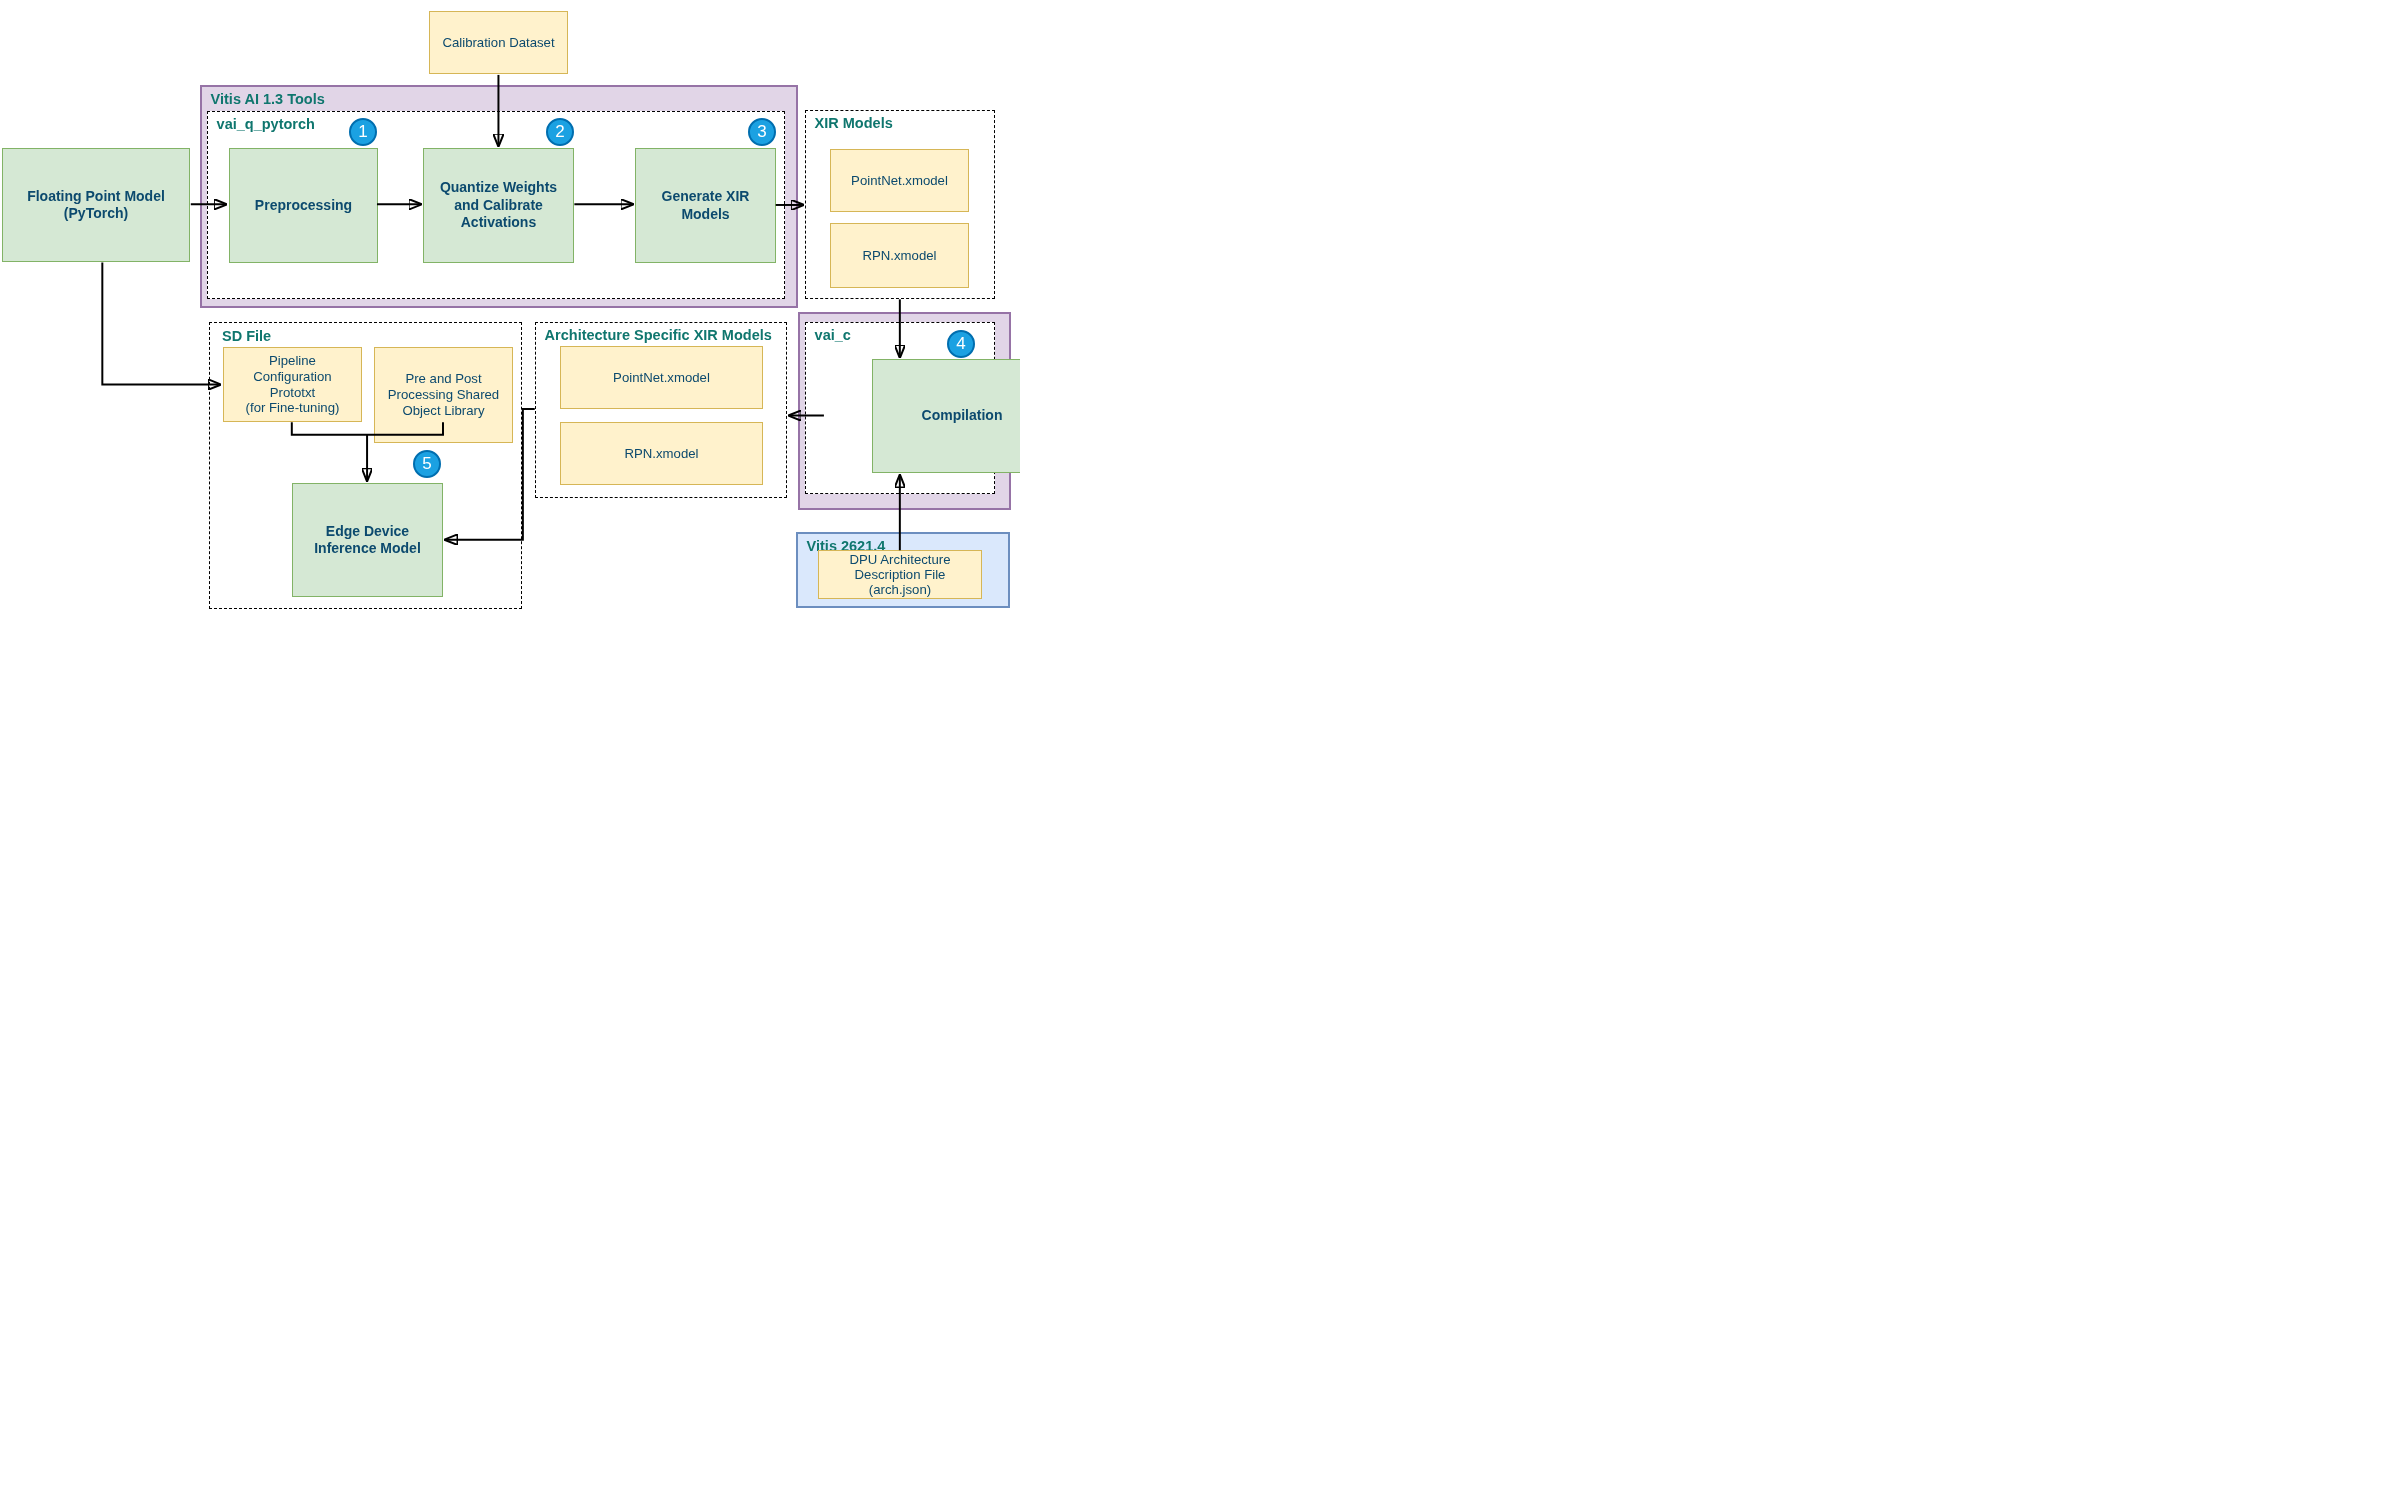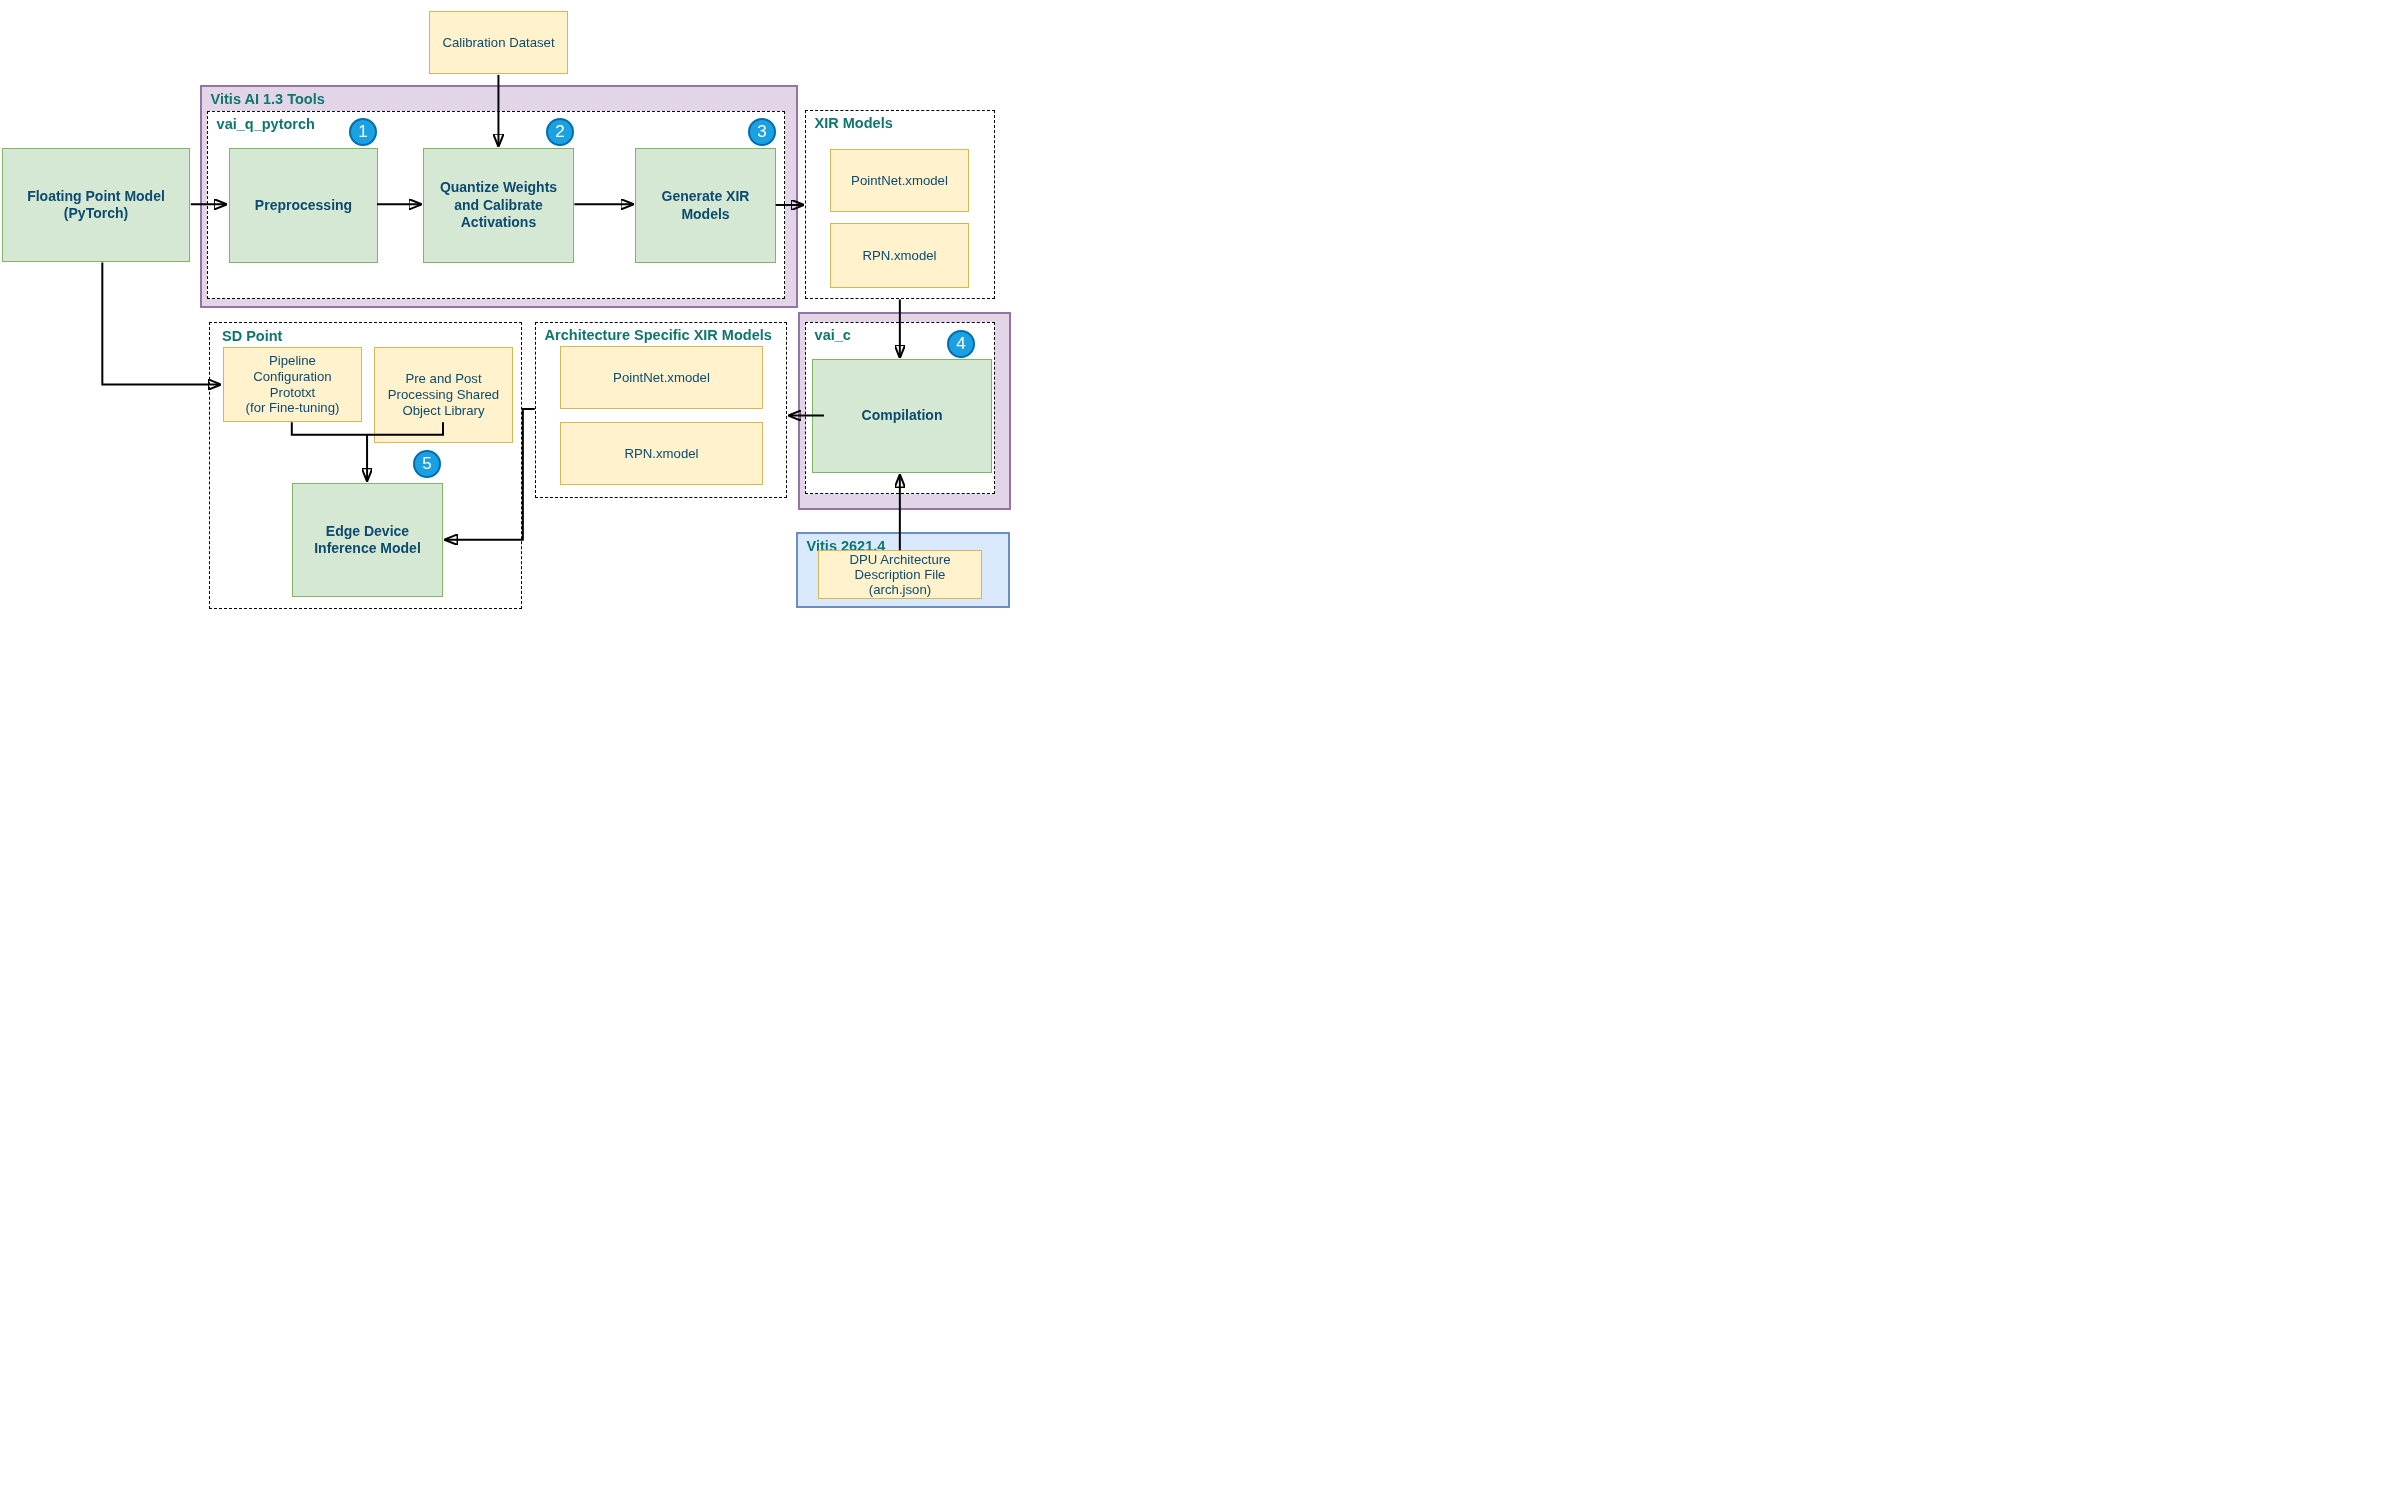--- a/index.html
+++ b/index.html
@@ -48,21 +48,21 @@
   <div class="group purple" style="left:798px;top:312px;width:213px;height:198px"></div>
   <div class="group dashedbox" style="left:805px;top:322px;width:190px;height:172px">
     <div class="group-label">vai_c</div>
   </div>
 
   <div class="group dashedbox" style="left:535px;top:322px;width:252px;height:176px">
     <div class="group-label">Architecture Specific XIR Models</div>
   </div>
 
   <div class="group dashedbox" style="left:209px;top:322px;width:313px;height:287px">
-    <div class="group-label" style="left:12px;top:5.3px">SD Point</div>
+    <div class="group-label" style="left:12px;top:5.3px">SD File</div>
   </div>
 
   <div class="group blue" style="left:796px;top:532px;width:214px;height:76px">
     <div class="group-label">Vitis 2621.4</div>
   </div>
 
   <div class="node yellow" style="left:429px;top:11.2px;width:139px;height:63px">
     <span class="lbl">Calibration Dataset</span>
   </div>
 
@@ -87,21 +87,21 @@
   </div>
 
   <div class="node yellow" style="left:830px;top:149px;width:139px;height:63px">
     <span class="lbl">PointNet.xmodel</span>
   </div>
 
   <div class="node yellow" style="left:830px;top:223px;width:139px;height:65px">
     <span class="lbl">RPN.xmodel</span>
   </div>
 
-  <div class="node green" style="left:812px;top:359px;width:180px;height:114px">
+  <div class="node green" style="left:872px;top:359px;width:180px;height:114px">
     <span class="lbl">Compilation</span>
   </div>
 
   <div class="node yellow" style="left:560px;top:346px;width:203px;height:63px">
     <span class="lbl">PointNet.xmodel</span>
   </div>
 
   <div class="node yellow" style="left:560px;top:422px;width:203px;height:63px">
     <span class="lbl">RPN.xmodel</span>
   </div>

